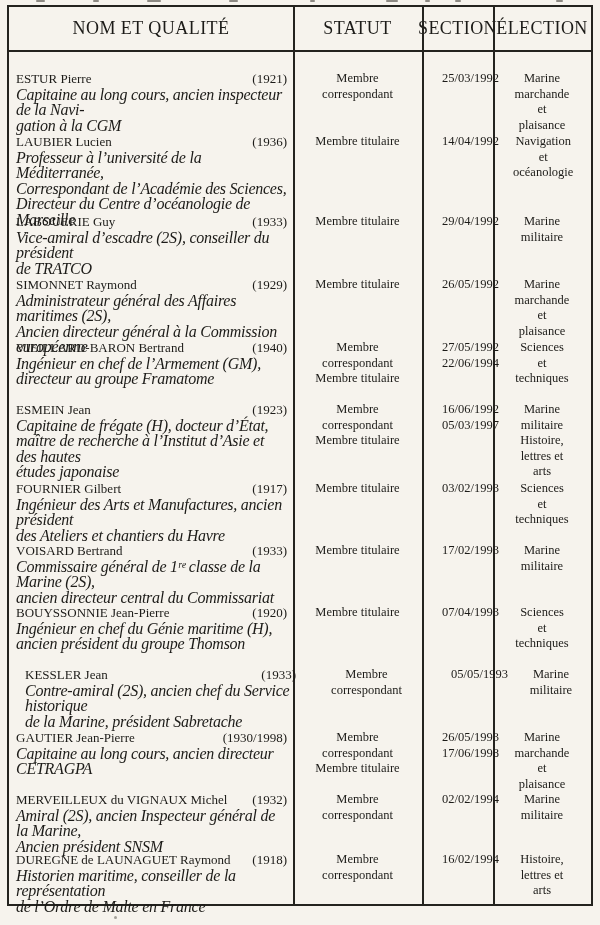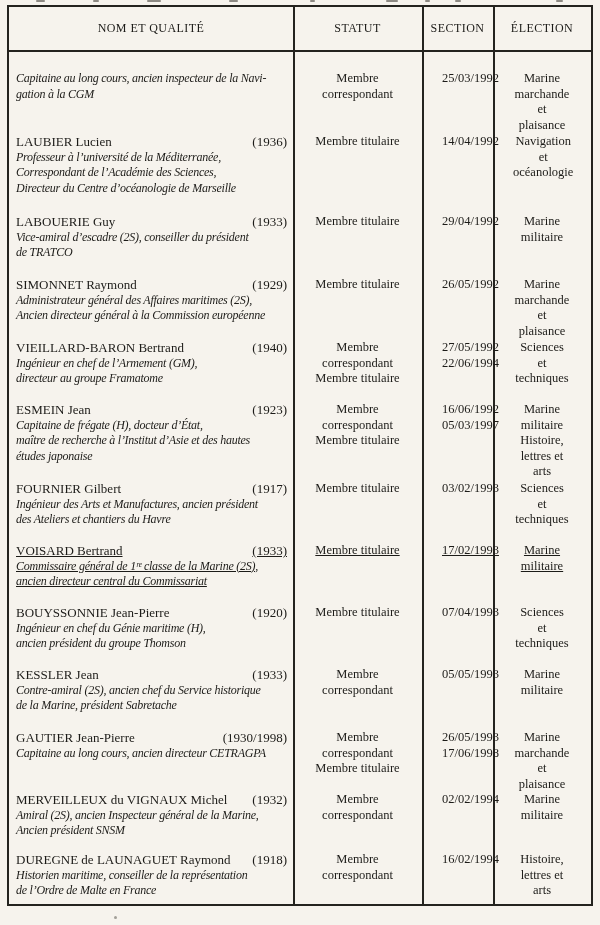--- a/index.html
+++ b/index.html
@@ -23,21 +23,21 @@
     box-sizing:border-box;
   }
   .header-row{
     display:grid;
     grid-template-columns:284px 129px 71px 1fr;
     height:43px;
     border-bottom:2px solid var(--border);
   }
   .header-cell{
     display:flex;align-items:center;justify-content:center;
-    font-size:12px;
+    font-size:18px;
     letter-spacing:.45px;
     white-space:nowrap;
   }
   .vline{
     position:absolute;top:0;bottom:0;width:1.5px;
     background:var(--border);
   }
   .v1{left:284px}
   .v2{left:413px}
   .v3{left:484px}
@@ -49,21 +49,21 @@
   }
   .cell{line-height:15.5px;}
   .c-name{padding:0 6px 0 7px;box-sizing:border-box;}
   .name-line{
     display:flex;justify-content:space-between;
     font-size:13px;
     white-space:nowrap;
   }
   .quality{
     font-style:italic;
-    font-size:12px;
+    font-size:16px;
     letter-spacing:-.25px;
     white-space:pre-line;
   }
   .c-statut,.c-election,.c-section{
     text-align:center;
     font-size:12.5px;
     white-space:pre-line;
     padding:0 20px;
   }
   .speck{position:absolute;background:#34322c;opacity:.55;border-radius:1px;}
@@ -94,20 +94,24 @@
       <div class="header-cell">ÉLECTION</div>
     </div>
 
     <div class="vline v1"></div>
     <div class="vline v2"></div>
     <div class="vline v3"></div>
 
     <div id="rows-container">
   <div class="row" style="top: 64px;">
     <div class="cell c-name">
+      <div class="name-line">
+        <span class="mname">ESTUR Pierre</span>
+        <span class="myear">(1921)</span>
+      </div>
       <div class="quality">Capitaine au long cours, ancien inspecteur de la Navi-
 gation à la CGM</div>
     </div>
     <div class="cell c-statut">Membre correspondant</div>
     <div class="cell c-election">25/03/1992</div>
     <div class="cell c-section">Marine
 marchande
 et plaisance</div>
   </div>
 
@@ -201,21 +205,21 @@
       </div>
       <div class="quality">Ingénieur des Arts et Manufactures, ancien président
 des Ateliers et chantiers du Havre</div>
     </div>
     <div class="cell c-statut">Membre titulaire</div>
     <div class="cell c-election">03/02/1993</div>
     <div class="cell c-section">Sciences
 et techniques</div>
   </div>
 
-  <div class="row" style="top: 536px; text-decoration: underline;">
+  <div class="row" style="top: 536px;">
     <div class="cell c-name">
       <div class="name-line">
         <span class="mname">VOISARD Bertrand</span>
         <span class="myear">(1933)</span>
       </div>
       <div class="quality">Commissaire général de 1ʳᵉ classe de la Marine (2S),
 ancien directeur central du Commissariat</div>
     </div>
     <div class="cell c-statut">Membre titulaire</div>
     <div class="cell c-election">17/02/1993</div>
@@ -230,21 +234,21 @@
       </div>
       <div class="quality">Ingénieur en chef du Génie maritime (H),
 ancien président du groupe Thomson</div>
     </div>
     <div class="cell c-statut">Membre titulaire</div>
     <div class="cell c-election">07/04/1993</div>
     <div class="cell c-section">Sciences
 et techniques</div>
   </div>
 
-  <div class="row" style="top: 660px;">
+  <div class="row" style="top: 660px; margin-left: 9px;">
     <div class="cell c-name">
       <div class="name-line">
         <span class="mname">KESSLER Jean</span>
         <span class="myear">(1933)</span>
       </div>
       <div class="quality">Contre-amiral (2S), ancien chef du Service historique
 de la Marine, président Sabretache</div>
     </div>
     <div class="cell c-statut">Membre correspondant</div>
     <div class="cell c-election">05/05/1993</div>

